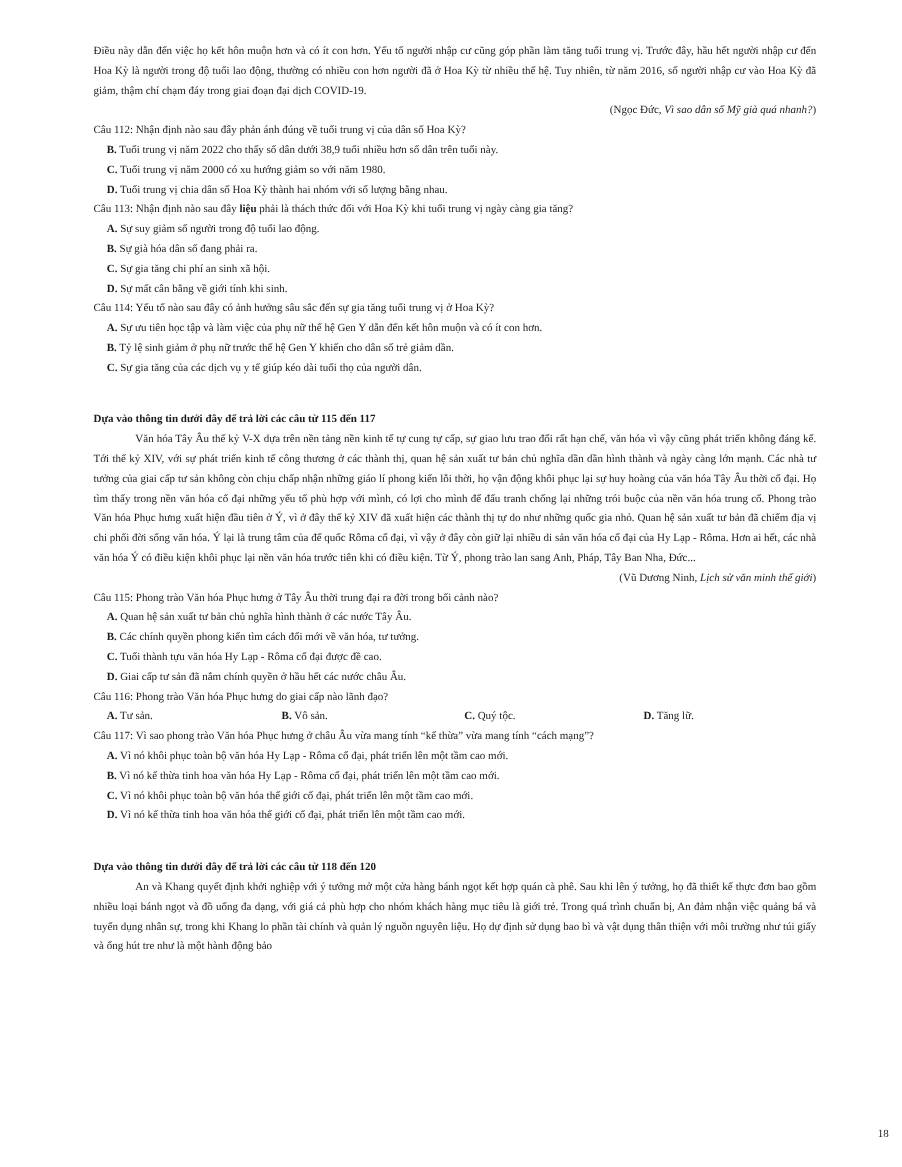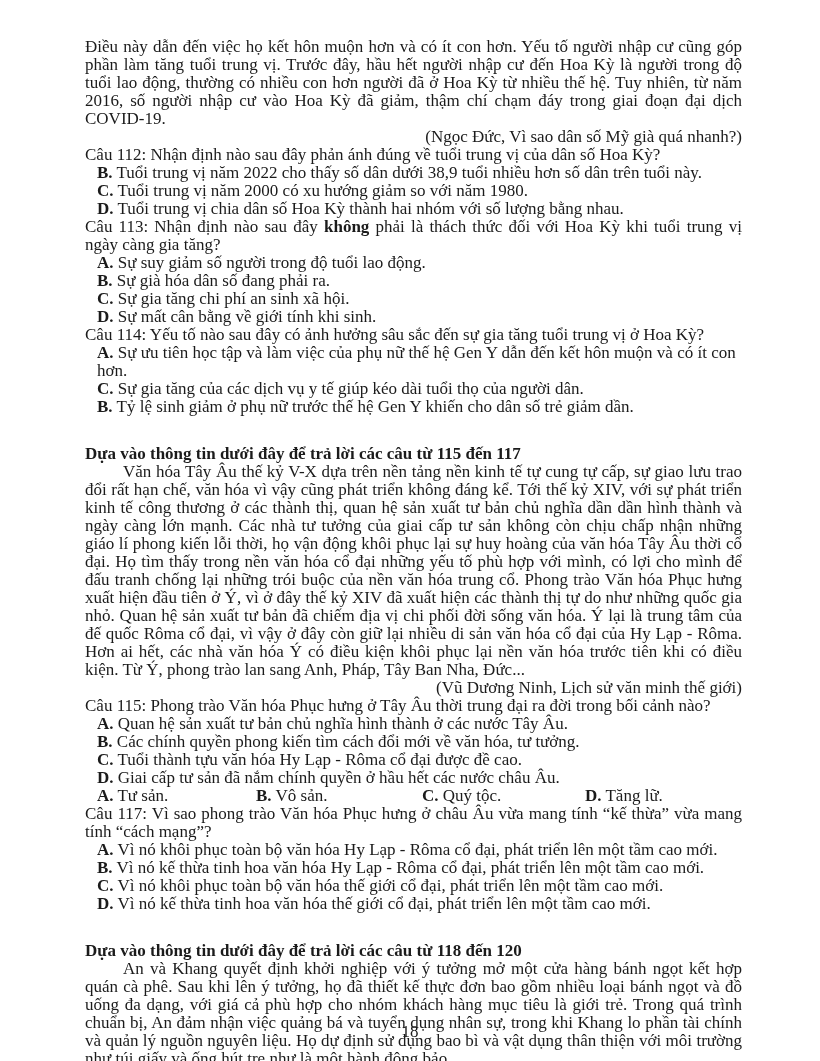--- a/index.html
+++ b/index.html
@@ -2,84 +2,85 @@
 <html><head>
 <meta charset="utf-8">
 <style>
   html,body{margin:0;padding:0;background:#ffffff;}
   .page{
     position:relative;
     width:820px;height:1061px;
     background:#ffffff;
     color:#1b1b1b;
     font-family:"Liberation Serif","DejaVu Serif",serif;
-    font-size:17px;line-height:18px;
+    font-size:10px;line-height:18px;
     overflow:hidden;
   }
   .content{padding:38px 78px 0 85px;}
   p{margin:0;}
   .para{text-align:justify;}
   .indent{text-indent:38px;}
   .attrib{text-align:right;}
-  .attrib .src-title{}
+  .attrib .src-title{font-style:italic;}
   .q{text-align:justify;}
   .q .ql{font-weight:normal;}
   .opt{padding-left:12px;}
   .opt b, .opt-cell b{font-weight:bold;}
   .opt-row{display:grid;grid-template-columns:159px 166px 163px 1fr;padding-left:12px;}
   .section-heading{font-weight:bold;margin-top:16px;}
   .section-gap{height:13px;}
-  .page-number{position:absolute;bottom:20px;left:0;right:0;text-align:center;}
+  .page-number{position:absolute;bottom:20px;left:0;right:12px;text-align:right;}
 </style>
 </head>
 <body>
 
 <div class="page">
   <div class="content">
 
     <p class="para">Điều này dẫn đến việc họ kết hôn muộn hơn và có ít con hơn. Yếu tố người nhập cư cũng góp phần làm tăng tuổi trung vị. Trước đây, hầu hết người nhập cư đến Hoa Kỳ là người trong độ tuổi lao động, thường có nhiều con hơn người đã ở Hoa Kỳ từ nhiều thế hệ. Tuy nhiên, từ năm 2016, số người nhập cư vào Hoa Kỳ đã giảm, thậm chí chạm đáy trong giai đoạn đại dịch COVID-19.</p>
     <p class="attrib"><span>(Ngọc Đức, </span><span class="src-title">Vì sao dân số Mỹ già quá nhanh?</span><span>)</span></p>
 
     <div class="question">
       <p class="q"><b class="ql">Câu 112:</b><span> Nhận định nào sau đây phản ánh đúng về tuổi trung vị của dân số Hoa Kỳ?</span><b></b><span></span></p>
       <p class="opt"><b>B.</b> <span>Tuổi trung vị năm 2022 cho thấy số dân dưới 38,9 tuổi nhiều hơn số dân trên tuổi này.</span></p>
       <p class="opt"><b>C.</b> <span>Tuổi trung vị năm 2000 có xu hướng giảm so với năm 1980.</span></p>
       <p class="opt"><b>D.</b> <span>Tuổi trung vị chia dân số Hoa Kỳ thành hai nhóm với số lượng bằng nhau.</span></p>
     </div>
 
     <div class="question">
-      <p class="q"><b class="ql">Câu 113:</b><span> Nhận định nào sau đây </span><b>không</b><span> phải là thách thức đối với Hoa Kỳ khi tuổi trung vị ngày càng gia tăng?</span></p>
+      <p class="q"><b class="ql">Câu 113:</b><span> Nhận định nào sau đây </span><b>liệu</b><span> phải là thách thức đối với Hoa Kỳ khi tuổi trung vị ngày càng gia tăng?</span></p>
       <p class="opt"><b>A.</b> <span>Sự suy giảm số người trong độ tuổi lao động.</span></p>
       <p class="opt"><b>B.</b> <span>Sự già hóa dân số đang phải ra.</span></p>
       <p class="opt"><b>C.</b> <span>Sự gia tăng chi phí an sinh xã hội.</span></p>
       <p class="opt"><b>D.</b> <span>Sự mất cân bằng về giới tính khi sinh.</span></p>
     </div>
 
     <div class="question">
       <p class="q"><b class="ql">Câu 114:</b><span> Yếu tố nào sau đây có ảnh hưởng sâu sắc đến sự gia tăng tuổi trung vị ở Hoa Kỳ?</span><b></b><span></span></p>
       <p class="opt"><b>A.</b> <span>Sự ưu tiên học tập và làm việc của phụ nữ thế hệ Gen Y dẫn đến kết hôn muộn và có ít con hơn.</span></p>
+      <p class="opt"><b>B.</b> <span>Tỷ lệ sinh giảm ở phụ nữ trước thế hệ Gen Y khiến cho dân số trẻ giảm dần.</span></p>
       <p class="opt"><b>C.</b> <span>Sự gia tăng của các dịch vụ y tế giúp kéo dài tuổi thọ của người dân.</span></p>
-      <p class="opt"><b>B.</b> <span>Tỷ lệ sinh giảm ở phụ nữ trước thế hệ Gen Y khiến cho dân số trẻ giảm dần.</span></p>
     </div>
 
     <div class="section-gap"></div>
 
     <p class="section-heading">Dựa vào thông tin dưới đây để trả lời các câu từ 115 đến 117</p>
     <p class="para indent">Văn hóa Tây Âu thế kỷ V-X dựa trên nền tảng nền kinh tế tự cung tự cấp, sự giao lưu trao đổi rất hạn chế, văn hóa vì vậy cũng phát triển không đáng kể. Tới thế kỷ XIV, với sự phát triển kinh tế công thương ở các thành thị, quan hệ sản xuất tư bản chủ nghĩa dần dần hình thành và ngày càng lớn mạnh. Các nhà tư tưởng của giai cấp tư sản không còn chịu chấp nhận những giáo lí phong kiến lỗi thời, họ vận động khôi phục lại sự huy hoàng của văn hóa Tây Âu thời cổ đại. Họ tìm thấy trong nền văn hóa cổ đại những yếu tố phù hợp với mình, có lợi cho mình để đấu tranh chống lại những trói buộc của nền văn hóa trung cổ. Phong trào Văn hóa Phục hưng xuất hiện đầu tiên ở Ý, vì ở đây thế kỷ XIV đã xuất hiện các thành thị tự do như những quốc gia nhỏ. Quan hệ sản xuất tư bản đã chiếm địa vị chi phối đời sống văn hóa. Ý lại là trung tâm của đế quốc Rôma cổ đại, vì vậy ở đây còn giữ lại nhiều di sản văn hóa cổ đại của Hy Lạp - Rôma. Hơn ai hết, các nhà văn hóa Ý có điều kiện khôi phục lại nền văn hóa trước tiên khi có điều kiện. Từ Ý, phong trào lan sang Anh, Pháp, Tây Ban Nha, Đức...</p>
     <p class="attrib"><span>(Vũ Dương Ninh, </span><span class="src-title">Lịch sử văn minh thế giới</span><span>)</span></p>
 
     <div class="question">
       <p class="q"><b class="ql">Câu 115:</b><span> Phong trào Văn hóa Phục hưng ở Tây Âu thời trung đại ra đời trong bối cảnh nào?</span><b></b><span></span></p>
       <p class="opt"><b>A.</b> <span>Quan hệ sản xuất tư bản chủ nghĩa hình thành ở các nước Tây Âu.</span></p>
       <p class="opt"><b>B.</b> <span>Các chính quyền phong kiến tìm cách đổi mới về văn hóa, tư tưởng.</span></p>
       <p class="opt"><b>C.</b> <span>Tuổi thành tựu văn hóa Hy Lạp - Rôma cổ đại được đề cao.</span></p>
       <p class="opt"><b>D.</b> <span>Giai cấp tư sản đã nắm chính quyền ở hầu hết các nước châu Âu.</span></p>
     </div>
 
     <div class="question">
+      <p class="q"><b class="ql">Câu 116:</b><span> Phong trào Văn hóa Phục hưng do giai cấp nào lãnh đạo?</span><b></b><span></span></p>
       <div class="opt-row">
         <p class="opt-cell"><b>A.</b> <span>Tư sản.</span></p>
         <p class="opt-cell"><b>B.</b> <span>Vô sản.</span></p>
         <p class="opt-cell"><b>C.</b> <span>Quý tộc.</span></p>
         <p class="opt-cell"><b>D.</b> <span>Tăng lữ.</span></p>
       </div>
     </div>
 
     <div class="question">
       <p class="q"><b class="ql">Câu 117:</b><span> Vì sao phong trào Văn hóa Phục hưng ở châu Âu vừa mang tính “kế thừa” vừa mang tính “cách mạng”?</span><b></b><span></span></p>

